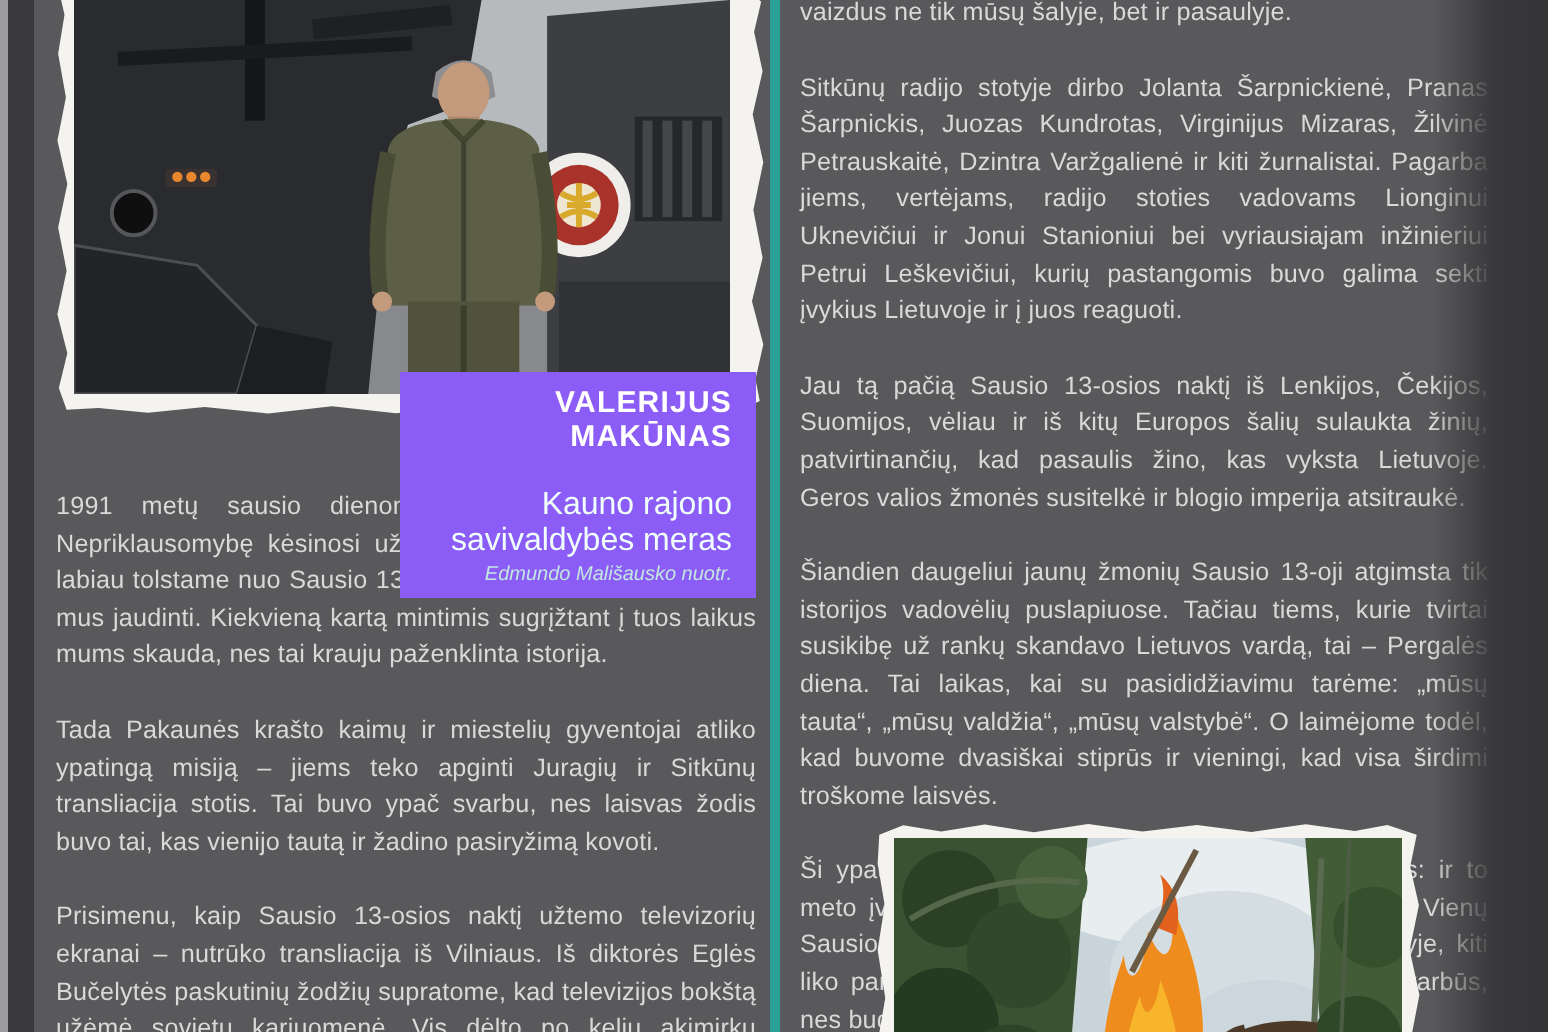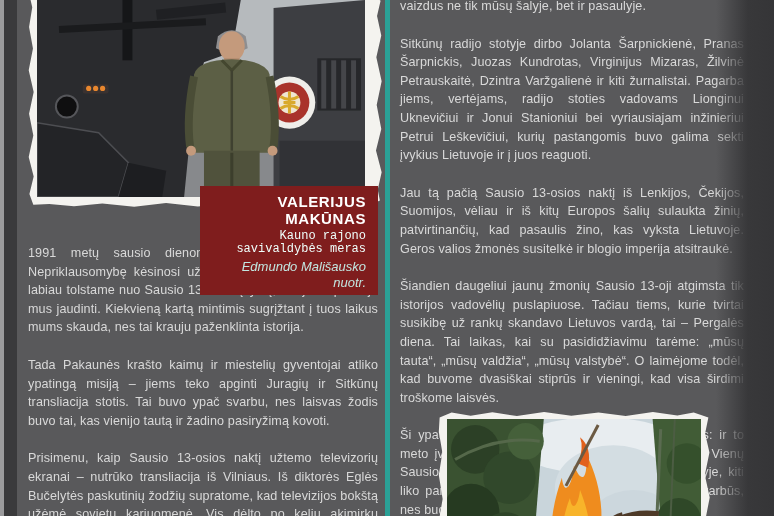--- a/index.html
+++ b/index.html
@@ -33,25 +33,25 @@
     left:438px; top:411px; width:272px; height:160px;
     clip-path:polygon(0.6% 4%,5% 1%,12% 3%,20% 0.8%,29% 3.2%,39% 0.6%,49% 3%,59% 0.9%,69% 3.1%,79% 0.7%,88% 2.8%,94% 0.9%,99.4% 4%,98.2% 14%,99.8% 26%,98.1% 40%,99.9% 54%,98.3% 68%,99.8% 82%,98.5% 100%,0.8% 100%,1.8% 84%,0.2% 70%,1.7% 55%,0.3% 40%,1.6% 26%,0.3% 13%);
   }
   .photo-inner { position:absolute; overflow:hidden; background:#303135; }
   .mayor .photo-inner { left:9px; top:10px; right:17px; bottom:10px; }
   .fire  .photo-inner { left:9px; top:8px;  right:9px;  bottom:0; background:#c9d5db; }
   .photo-inner svg { display:block; width:100%; height:100%; }
 
   .caption {
     position:absolute; left:200px; top:186px; width:178px; box-sizing:border-box;
-    background:#7f1d1d; padding:7px 12px 5px 8px; text-align:right; z-index:6;
+    background:#8b5cf6; padding:7px 12px 5px 8px; text-align:right; z-index:6;
   }
   .caption .name   { font-size:15px; font-weight:bold; color:#ffffff; letter-spacing:0.6px; line-height:1.15; }
-  .caption .role   { font-size:12px; color:#f0fffc; margin-top:2px; line-height:1.15;font-family:Liberation Mono, monospace; }
-  .caption .credit { font-size:13px; font-style:italic; color:#c2e6e0; margin-top:2px; line-height:1.2; }
+  .caption .role   { font-size:16px; color:#f0fffc; margin-top:16px; line-height:1.15; }
+  .caption .credit { font-size:10px; font-style:italic; color:#c2e6e0; margin-top:2px; line-height:1.2; }
 </style>
 </head>
 <body>
 
 <div class="page">
 
   <div class="edge edge-left-light"></div>
   <div class="edge edge-left-dark"></div>
   <div class="edge edge-right"></div>
 

